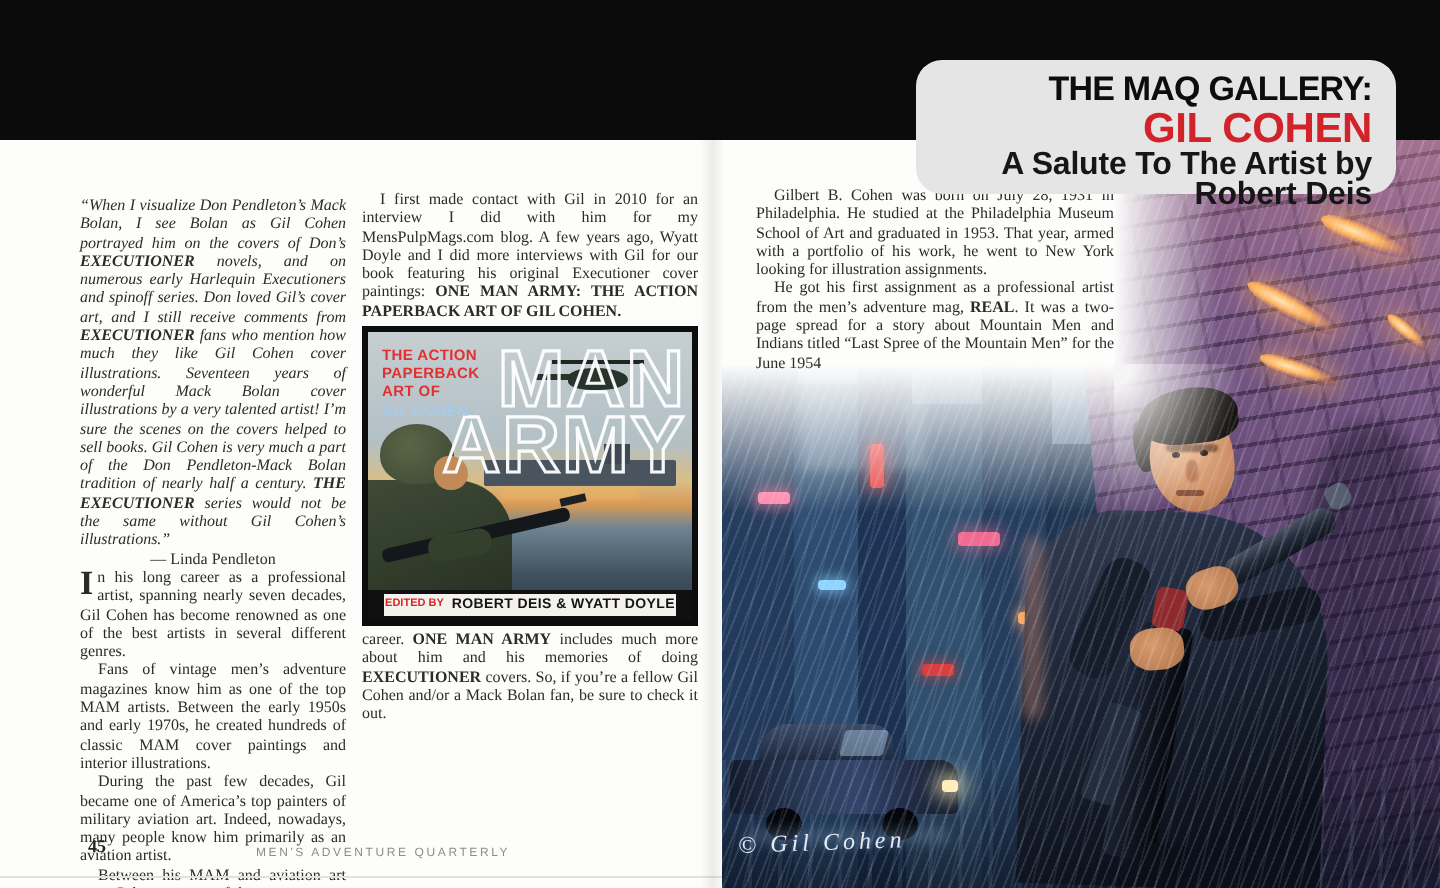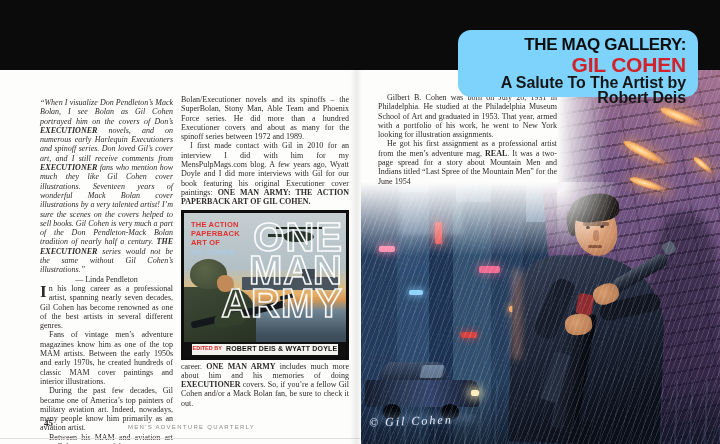--- a/index.html
+++ b/index.html
@@ -1,21 +1,21 @@
 <!DOCTYPE html>
 <html><head>
 <meta charset="utf-8">
 <style>
   html,body{margin:0;padding:0;background:#777;}
   #spread{position:relative;width:720px;height:444px;background:#fdfdfc;overflow:hidden;
           font-family:"Liberation Serif",serif;color:#2e2a28;}
   .abs{position:absolute;}
   
   #topbar{left:0;top:0;width:720px;height:70px;background:#0b0b0c;}
-  #headerbox{left:458px;top:30px;width:240px;height:67px;background:#7dd3fc;border-radius:13px;
+  #headerbox{left:458px;top:30px;width:240px;height:67px;background:#e5e5e5;border-radius:13px;
              text-align:right;padding:5px 12px 0 8px;box-sizing:border-box;z-index:9;
              font-family:"Liberation Sans",sans-serif;}
   #hdr1{font-size:17px;font-weight:800;letter-spacing:-0.4px;color:#0d0d0d;line-height:19px;}
   #hdr2{font-size:21px;font-weight:800;letter-spacing:-0.2px;line-height:21px;}
   #hdr3{font-size:16px;font-weight:700;color:#161616;line-height:15px;letter-spacing:-0.1px;}
   
   .col{position:absolute;font-size:8px;line-height:9.3px;text-align:justify;}
   #col1{left:40px;top:98px;width:133px;}
   #col2{left:181px;top:95px;width:168px;}
   #rptext{left:378px;top:93px;width:179px;z-index:6;}
@@ -233,37 +233,35 @@
   <div class="col" id="col1">
     <p class="body quote"><span>“When I visualize Don Pendleton’s Mack Bolan, I see Bolan as Gil Cohen portrayed him on the covers of Don’s </span><span class="b">EXECUTIONER</span><span> novels, and on numerous early Harlequin Executioners and spinoff series. Don loved Gil’s cover art, and I still receive comments from </span><span class="b">EXECUTIONER</span><span> fans who mention how much they like Gil Cohen cover illustrations. Seventeen years of wonderful Mack Bolan cover illustrations by a very talented artist! I’m sure the scenes on the covers helped to sell books. Gil Cohen is very much a part of the Don Pendleton-Mack Bolan tradition of nearly half a century. </span><span class="b">THE EXECUTIONER</span><span> series would not be the same without Gil Cohen’s illustrations.”</span></p>
     <p class="body attrib">— Linda Pendleton</p>
     <p class="body"><span class="dropcap">I</span><span><span>n his long career as a professional artist, spanning nearly seven decades, Gil Cohen has become renowned as one of the best artists in several different genres.</span></span></p>
     <p class="body ind"><span>Fans of vintage men’s adventure magazines know him as one of the top MAM artists. Between the early 1950s and early 1970s, he created hundreds of classic MAM cover paintings and interior illustrations.</span></p>
     <p class="body ind"><span>During the past few decades, Gil became one of America’s top painters of military aviation art. Indeed, nowadays, many people know him primarily as an aviation artist.</span></p>
     <p class="body ind"><span>Between his MAM and aviation art eras, Cohen was one of the go-to creators of cover art for action/adventure paperbacks. In that realm, he is especially well known for the covers he did for Don Pendleton’s Mack</span></p>
   </div>
 
   <div class="col" id="col2">
-    <p class="body"><span>Bolan/Executioner novels and its spinoffs – the SuperBolan, Stony Man, Able Team and Phoenix Force series. He did more than a hundred Executioner covers and about as many for the spinoff series between 1972 and 1989.</span></p>
     <p class="body ind"><span>I first made contact with Gil in 2010 for an interview I did with him for my MensPulpMags.com blog. A few years ago, Wyatt Doyle and I did more interviews with Gil for our book featuring his original Executioner cover paintings: </span><span class="b">ONE MAN ARMY: THE ACTION PAPERBACK ART OF GIL COHEN.</span></p>
     <div id="book">
       <div class="abs bc-carrier"></div>
       <div class="abs bc-tower"></div>
       <div class="abs bc-reflect"></div>
       <div class="abs bc-heli-tail"></div>
       <div class="abs bc-heli-body"></div>
       <div class="abs bc-heli-rotor"></div>
       <div class="abs bc-soldier"></div>
       <div class="abs bc-helmet"></div>
       <div class="abs bc-face"></div>
       <div class="abs bc-rifle"></div>
       <div class="abs bc-muzzle"></div>
       <div class="abs bc-arm"></div>
       <div class="abs" id="bc-title">
-        <div>ONE</div>
         <div>MAN</div>
         <div>ARMY</div>
       </div>
       <div class="abs" id="bc-kick">
         <div style="color:#e03030;">THE ACTION</div>
         <div style="color:#e03030;">PAPERBACK</div>
         <div style="color:#e03030;">ART OF</div>
         <div id="bc-kickname" style="color:#a8cbe8;">GIL COHEN</div>
       </div>
       <div class="abs" id="bc-editors">

